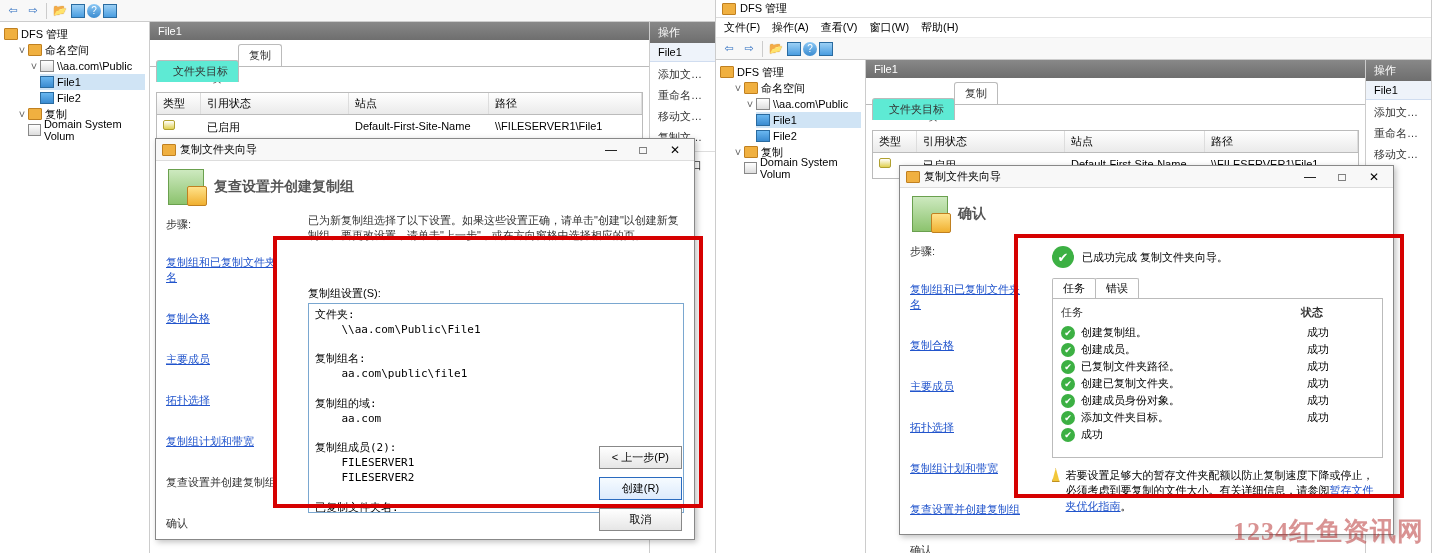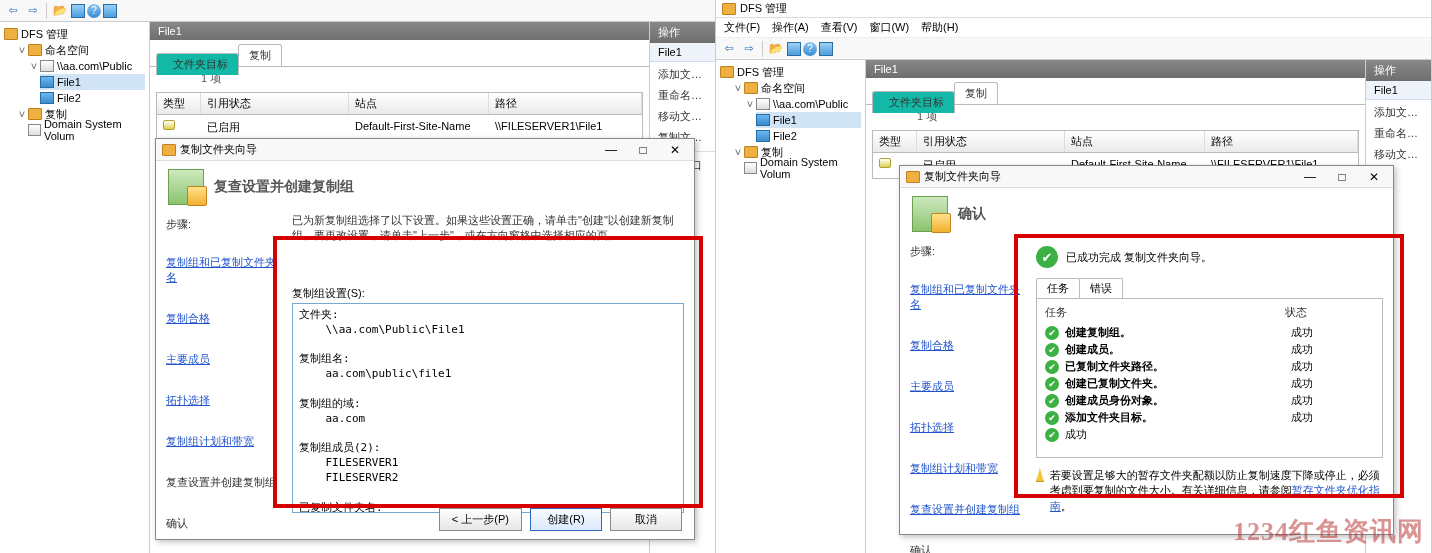--- a/index.html
+++ b/index.html
@@ -33,21 +33,21 @@
 .ic-srv { background: linear-gradient(#fff,#ddd); border:1px solid #888; }
 .ic-file { background: linear-gradient(#6ab7f0,#3a8bd0); border:1px solid #2a6ba0; }
 .indent1 { margin-left: 12px; } .indent2 { margin-left: 24px; } .indent3 { margin-left: 36px; }
 .selected { background: #d0e4f5; }
 
 
 .center-pane { flex: 1; display: flex; flex-direction: column; position: relative; background:#fff; }
 .center-header { background: linear-gradient(#888, #6e6e6e); color: #fff; padding: 3px 8px; font-size: 11px; }
 .tab-row { display: flex; border-bottom: 1px solid #bbb; padding: 4px 6px 0; gap: 0; }
 .tab { padding: 3px 10px; border: 1px solid #bbb; border-bottom: none; background: #fff; font-size: 11px; color:#333; cursor:pointer; border-radius: 3px 3px 0 0; margin-right:-1px;}
-.tab.active { background: #14b8a6; position:relative; top:9px;padding-left:16px;}
+.tab.active { background: #5eead4; position:relative; top:16px;padding-left:16px;}
 .subinfo { padding: 4px 8px; font-size: 11px; color: #555; margin-left: 43px; }
 .table { margin: 2px 6px; border: 1px solid #bbb; font-size: 11px; }
 .thead { display: flex; background: linear-gradient(#fff,#eaeaea); border-bottom: 1px solid #bbb; }
 .th { padding: 3px 6px; border-right: 1px solid #ddd; }
 .trow { display: flex; padding: 3px 0; }
 .td { padding: 2px 6px; }
 .c1 { width: 44px;} .c2{ width:148px;} .c3{width:140px;} .c4{flex:1;}
 
 
 .actions-pane { width: 66px; border-left: 1px solid #ccc; background: #fff; }
@@ -61,44 +61,44 @@
 .wizard { position: absolute; background: #fff; border: 1px solid #888; box-shadow: 2px 2px 6px rgba(0,0,0,0.25); }
 .wiz-left { left: 155px; top: 138px; width: 540px; height: 402px; }
 .wiz-right { left: 899px; top: 165px; width: 495px; height: 370px; }
 .wiz-title { display:flex; align-items:center; padding:3px 6px; font-size:11px; background:#f8f8f8; border-bottom:1px solid #ddd;}
 .wiz-ctrl { margin-left:auto; display:flex; gap:6px; }
 .wiz-ctrl span { width:26px; text-align:center; cursor:pointer; font-size:12px;}
 .wiz-head { padding: 8px 12px; display:flex; align-items:center; gap:10px;}
 .wiz-head-icon { width:36px; height:36px; background: linear-gradient(#cde9bf, #8cc36e); border:1px solid #6aa04e; position:relative;}
 .wiz-head-icon::after{content:""; position:absolute; right:-4px; bottom:-2px; width:18px; height:18px; background:linear-gradient(#ffe28a,#f0b030); border:1px solid #c08020; border-radius:2px;}
 .wiz-head-title { font-size: 14px; font-weight:bold; color:#555;}
-.wiz-body { display:flex; padding: 0 10px 8px; gap:8px; height: calc(100% - 100px);}
+.wiz-body { display:flex; padding: 0 10px 8px; gap:24px; height: calc(100% - 100px);}
 .wiz-steps { width: 118px; font-size:11px; padding-top:4px;}
 .wiz-steps .stp-label { color:#333; margin-bottom:4px;}
 .wiz-steps .stp { color:#2255cc; padding:3px 0; cursor:pointer; text-decoration:underline;margin-top:20px; }
 .wiz-steps .stp.current { color:#333; text-decoration:none; }
 .wiz-content { flex:1; font-size:11px; position:relative; }
 .wiz-desc { color:#333; margin-bottom:6px; line-height:1.4;}
 .wiz-settings-label { margin-bottom:2px;margin-top:42px; }
 .wiz-textarea { width:100%; height:210px; border:1px solid #7aa7d0; font-family: "SimSun", monospace; font-size:11px; padding:4px 6px; white-space:pre; overflow:auto; resize:none; background:#fff; line-height:1.35;}
-.wiz-buttons { position:absolute; right:12px; bottom:8px; display:flex; gap:8px;}
+.wiz-buttons { position:absolute; right:12px; bottom:8px; display:flex; gap:8px;flex-direction:column;}
 .btn { border:1px solid #888; background: linear-gradient(#fff,#e6e6e6); padding:3px 12px; font-size:11px; cursor:pointer; min-width:72px;}
 .btn.primary { border:1px solid #2a6bbf; background:linear-gradient(#f6fbff,#dceafc);}
 
 
 .confirm-icon { width:22px; height:22px; border-radius:50%; background:#3cb043; display:inline-flex; align-items:center; justify-content:center; color:#fff; font-size:13px; margin-right:8px;}
 .confirm-row { display:flex; align-items:center; margin: 6px 0 10px;}
 .task-tabs { display:flex; margin-top: 2px;}
 .task-tabs .tt { border:1px solid #bbb; border-bottom:none; padding:2px 10px; font-size:11px; background:#fff; border-radius:2px 2px 0 0; margin-right:-1px; cursor:pointer;}
 .task-table { border:1px solid #bbb; padding:6px 8px; height:160px; overflow:auto;}
 .task-table .hdr { display:flex; color:#333; margin-bottom:4px;}
-.task-table .hdr .hc1{width:240px;} .task-table .hdr .hc2{flex:1;}
+.task-table .hdr .hc1{width:240px;} .task-table .hdr .hc2{flex:1;font-weight:bold;}
 .task-row { display:flex; align-items:center; padding:1px 0;}
 .task-row .tick { width:14px; height:14px; border-radius:50%; background:#3cb043; color:#fff; font-size:9px; display:inline-flex; align-items:center; justify-content:center; margin-right:6px;}
-.task-row .t1{width:226px;font-weight:bold;} .task-row .t2{flex:1;}
+.task-row .t1{width:226px;} .task-row .t2{flex:1;}
 .warning { display:flex; gap:6px; margin-top:10px; font-size:11px; line-height:1.4;}
 .warn-icon { width:14px; height:14px; background:#f2c73a; border:1px solid #c09020; clip-path: polygon(50% 0, 100% 100%, 0 100%);}
 .link { color:#2255cc; text-decoration:underline; cursor:pointer;}
 
 
 .redbox { position:absolute; border:4px solid #d60000; pointer-events:none; }
 .red-left { left: 273px; top: 236px; width: 430px; height: 272px; }
 .red-right { left: 1014px; top: 234px; width: 390px; height: 264px; }
 
 

